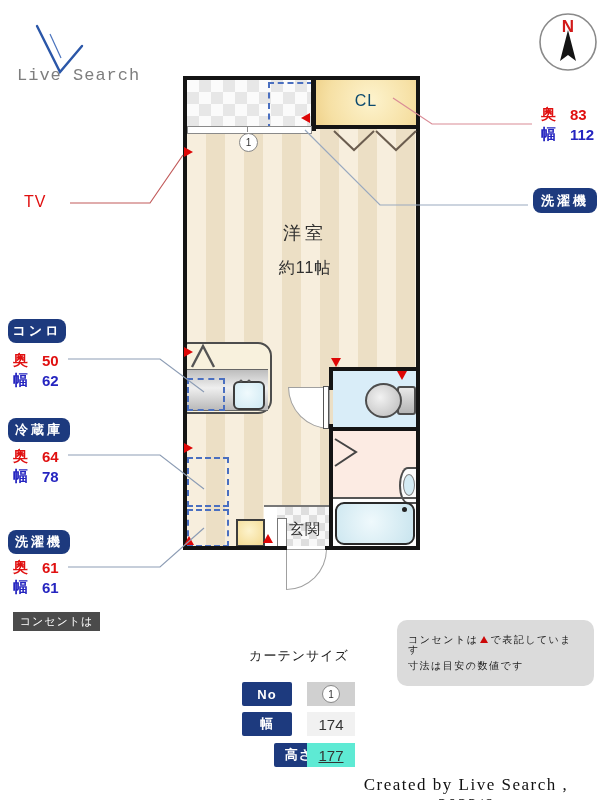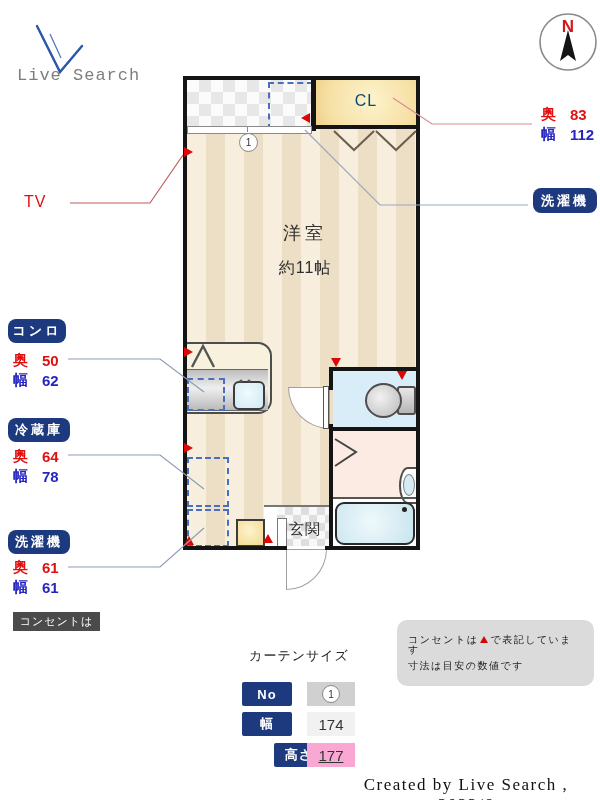--- a/index.html
+++ b/index.html
@@ -211,21 +211,21 @@
   </div>
 
   <div class="abs" style="left:240px;top:647px;width:118px;text-align:center;font-size:13px;color:#222;letter-spacing:1px;">カーテンサイズ</div>
   <div class="abs tbl-label" style="left:242px;top:682px;width:50px;height:24px;">No</div>
   <div class="abs tbl-val" style="left:307px;top:682px;width:48px;height:24px;background:#d0d0d0;">
     <span class="circ" style="width:16px;height:16px;">1</span>
   </div>
   <div class="abs tbl-label" style="left:242px;top:712px;width:50px;height:24px;">幅</div>
   <div class="abs tbl-val" style="left:307px;top:712px;width:48px;height:24px;background:#f1f1f1;">174</div>
   <div class="abs tbl-label" style="left:242px;top:743px;width:50px;height:24px;margin-left:32px;">高さ</div>
-  <div class="abs tbl-val" style="left:307px;top:743px;width:48px;height:24px;background:#f9a8d4;text-decoration:underline;">177</div>
+  <div class="abs tbl-val" style="left:307px;top:743px;width:48px;height:24px;background:#5eead4;text-decoration:underline;">177</div>
 
   <div class="abs" style="left:340px;top:775px;width:252px;text-align:center;font-family:'Liberation Serif',serif;
        font-size:17px;letter-spacing:1.5px;color:#111;">Created by Live Search , 2023/6</div>
 
   <svg class="abs" style="left:0;top:0;pointer-events:none;" width="600" height="800" viewBox="0 0 600 800">
 
     <polyline points="334,131 354,150 374,131" fill="none" stroke="#6b5d4f" stroke-width="2"></polyline>
     <polyline points="376,131 396,150 416,131" fill="none" stroke="#6b5d4f" stroke-width="2"></polyline>
 
     <polyline points="192,367 203,346 214,367" fill="none" stroke="#555" stroke-width="2.4"></polyline>

